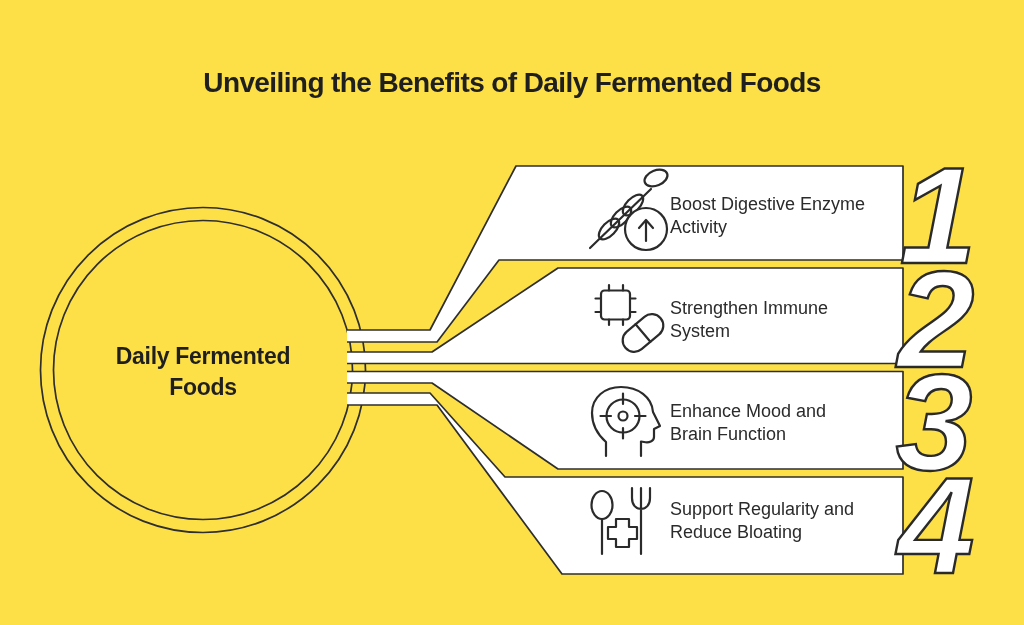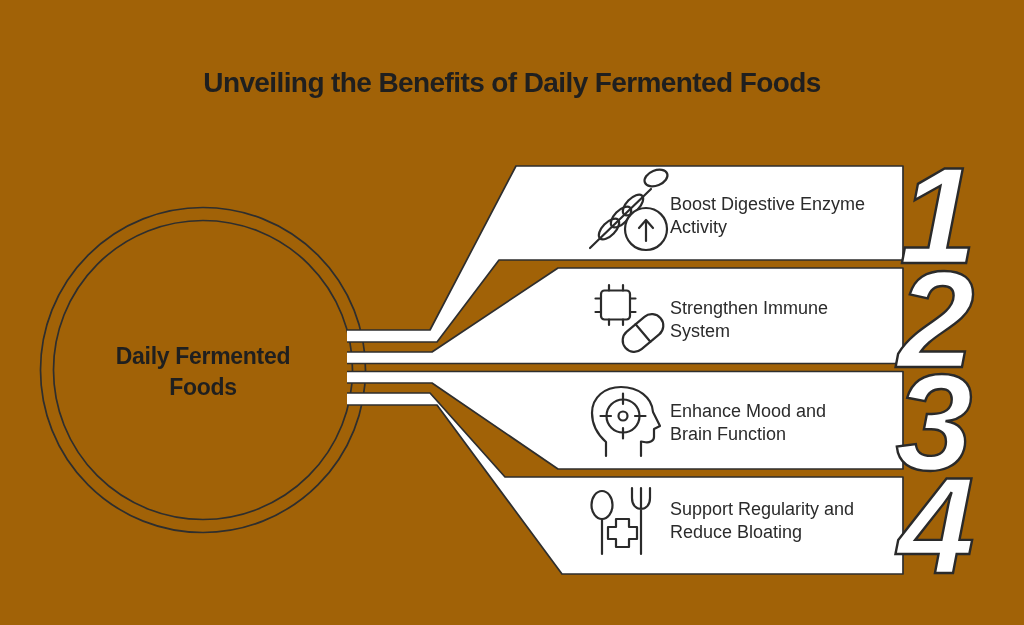--- a/index.html
+++ b/index.html
@@ -1,19 +1,19 @@
 <!DOCTYPE html>
 <html><head>
 <meta charset="utf-8">
 <style>
   html,body{margin:0;padding:0;background:#ffffff;}
   .stage{
     position:relative;
     width:1024px;height:625px;
-    background:#a16207;
+    background:#fde047;
     overflow:hidden;
     font-family:"Liberation Sans", sans-serif;
   }
   svg{display:block;}
   .outline{fill:none;stroke:#2e2e2e;stroke-width:1.7;}
   .shape{fill:#ffffff;stroke:#2e2e2e;stroke-width:1.7;stroke-linejoin:round;}
   .icon{fill:none;stroke:#2b2b2b;stroke-width:2.2;stroke-linecap:round;stroke-linejoin:round;}
   .icon-fill{fill:#ffffff;stroke:#2b2b2b;stroke-width:2.2;stroke-linejoin:round;}
   .num{
     font-family:"Liberation Sans", sans-serif;

